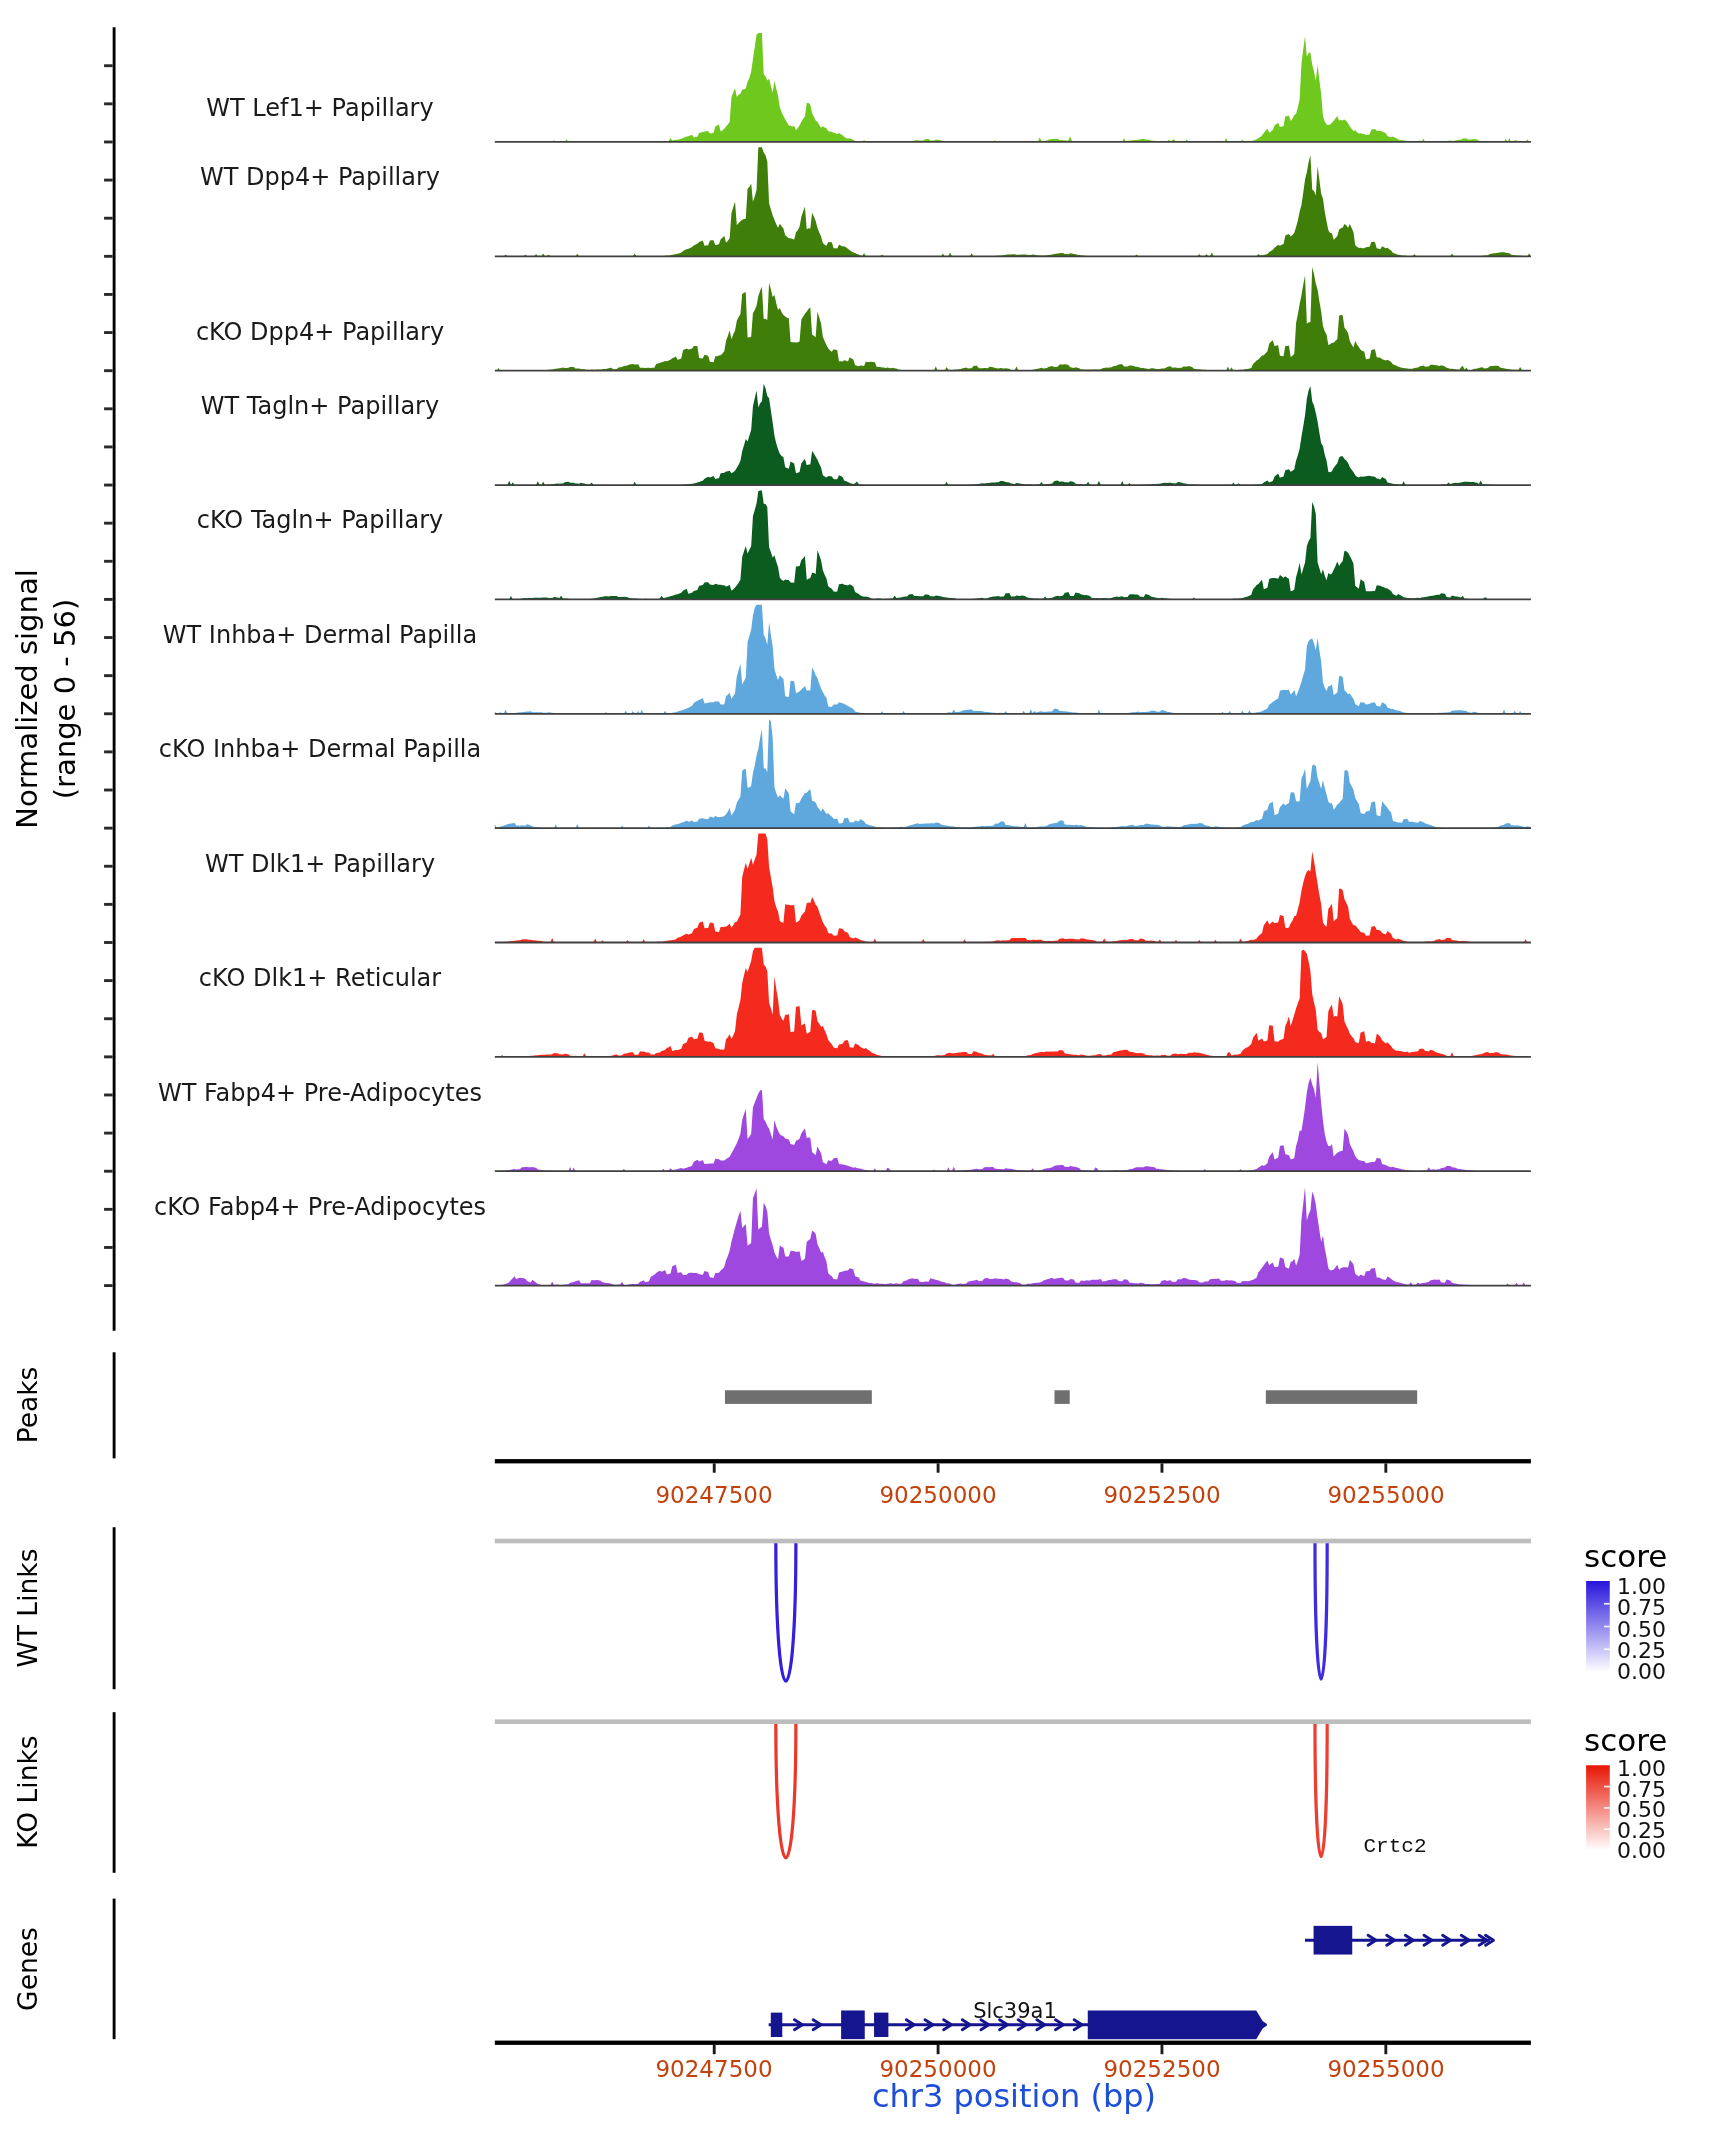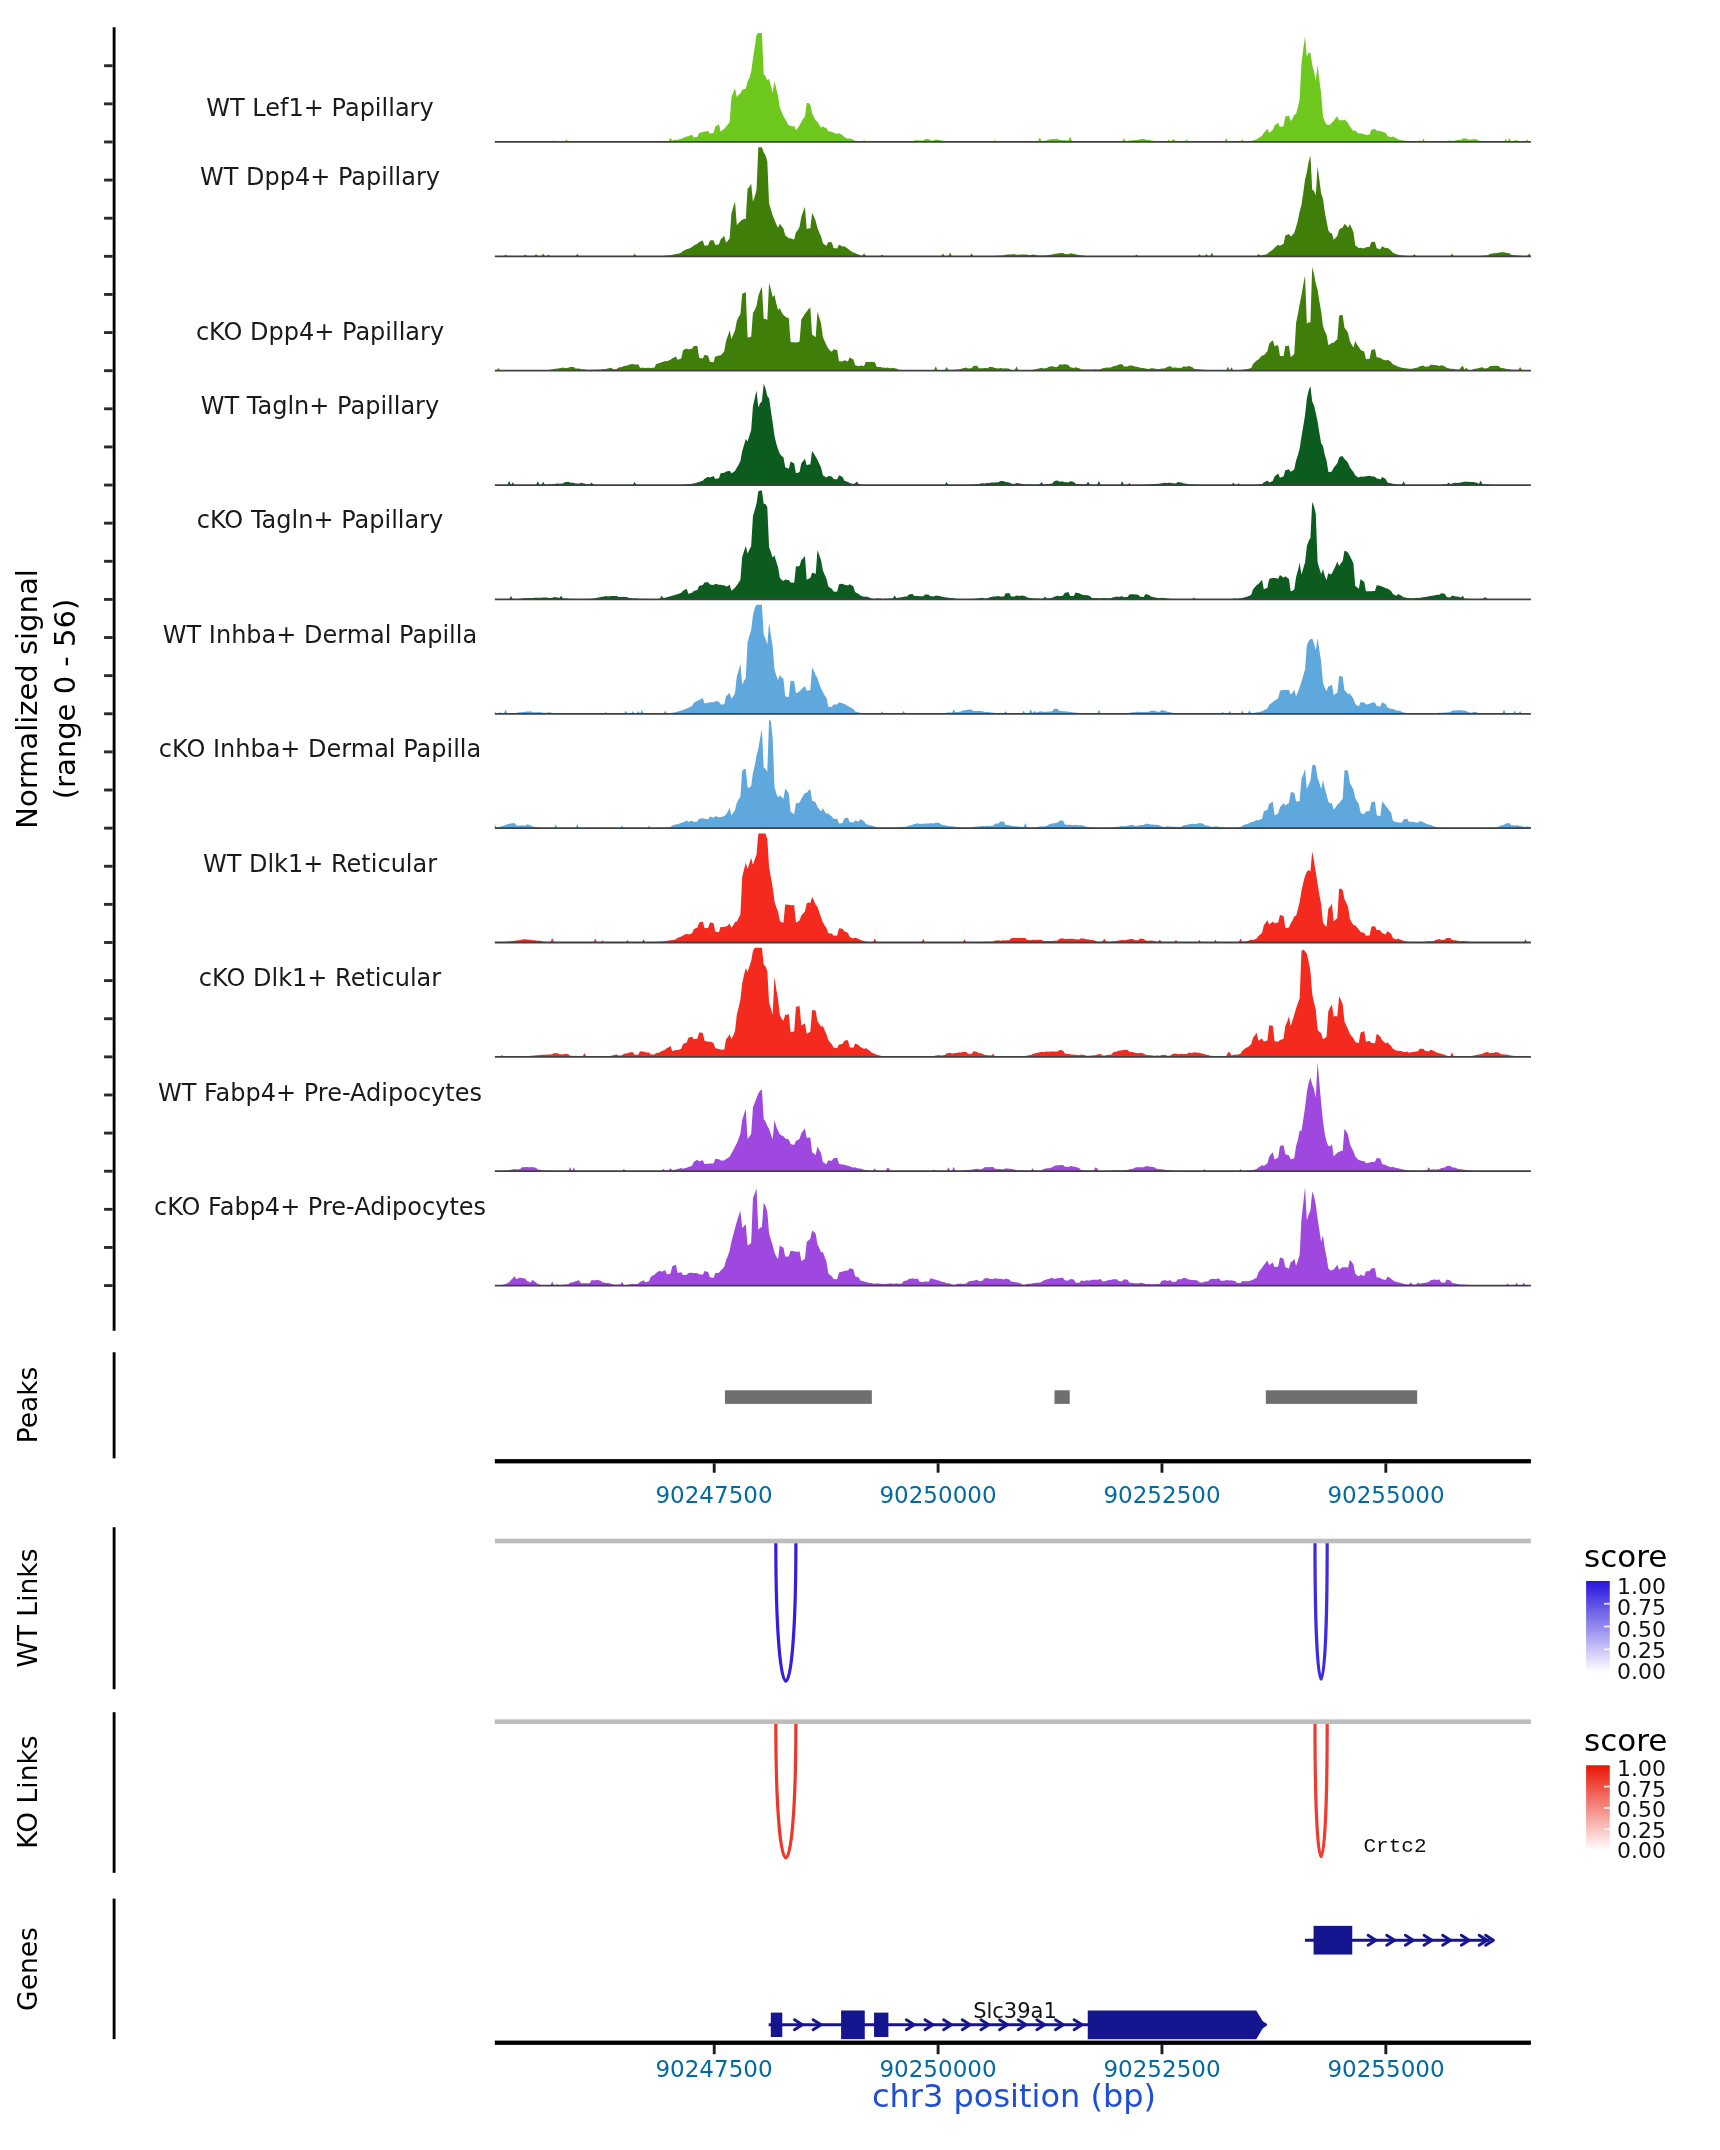--- a/index.html
+++ b/index.html
@@ -18,21 +18,21 @@
   .rot{
     position:absolute;transform:translate(-50%,-50%) rotate(-90deg);
     font-size:26.5px;color:#000;white-space:nowrap;
   }
   .ylab{
     position:absolute;transform:translate(-50%,-50%) rotate(-90deg);
     font-size:29px;color:#000;white-space:nowrap;text-align:center;line-height:1.3;
   }
   .tick{
     position:absolute;transform:translate(-50%,-50%);
-    font-size:23px;color:#0369a1;white-space:nowrap;
+    font-size:23px;color:#c2410c;white-space:nowrap;
   }
   .axtitle{
     position:absolute;transform:translate(-50%,-50%);
     font-size:32px;color:#1d4ed8;white-space:nowrap;
   }
   .lgtitle{position:absolute;font-size:31px;color:#000;white-space:nowrap;transform:translateY(-50%);}
   .lglab{position:absolute;font-size:22px;color:#111;white-space:nowrap;transform:translateY(-50%);}
   .glabel{
     position:absolute;transform:translate(-50%,-50%);
     font-size:21px;color:#111;white-space:nowrap;
@@ -176,21 +176,21 @@
     <div>(range 0 - 56)</div>
   </div>
 
   <div class="tlabel" style="left:320px;top:63px;margin-top:45px;">WT Lef1+ Papillary</div>
   <div class="tlabel" style="left:320px;top:177px;">WT Dpp4+ Papillary</div>
   <div class="tlabel" style="left:320px;top:304px;margin-top:28px;">cKO Dpp4+ Papillary</div>
   <div class="tlabel" style="left:320px;top:406px;">WT Tagln+ Papillary</div>
   <div class="tlabel" style="left:320px;top:520px;">cKO Tagln+ Papillary</div>
   <div class="tlabel" style="left:320px;top:635px;">WT Inhba+ Dermal Papilla</div>
   <div class="tlabel" style="left:320px;top:749px;">cKO Inhba+ Dermal Papilla</div>
-  <div class="tlabel" style="left:320px;top:864px;">WT Dlk1+ Reticular</div>
+  <div class="tlabel" style="left:320px;top:864px;">WT Dlk1+ Papillary</div>
   <div class="tlabel" style="left:320px;top:978px;">cKO Dlk1+ Reticular</div>
   <div class="tlabel" style="left:320px;top:1093px;text-align:right;">WT Fabp4+ Pre-Adipocytes</div>
   <div class="tlabel" style="left:320px;top:1207px;">cKO Fabp4+ Pre-Adipocytes</div>
 
   <div class="rot" style="left:26.5px;top:1405px;">Peaks</div>
   <div class="rot" style="left:26.5px;top:1608px;">WT Links</div>
   <div class="rot" style="left:26.5px;top:1792px;">KO Links</div>
   <div class="rot" style="left:26.5px;top:1969px;">Genes</div>
 
   <div class="tick" style="left:714px;top:1495px;">90247500</div>

